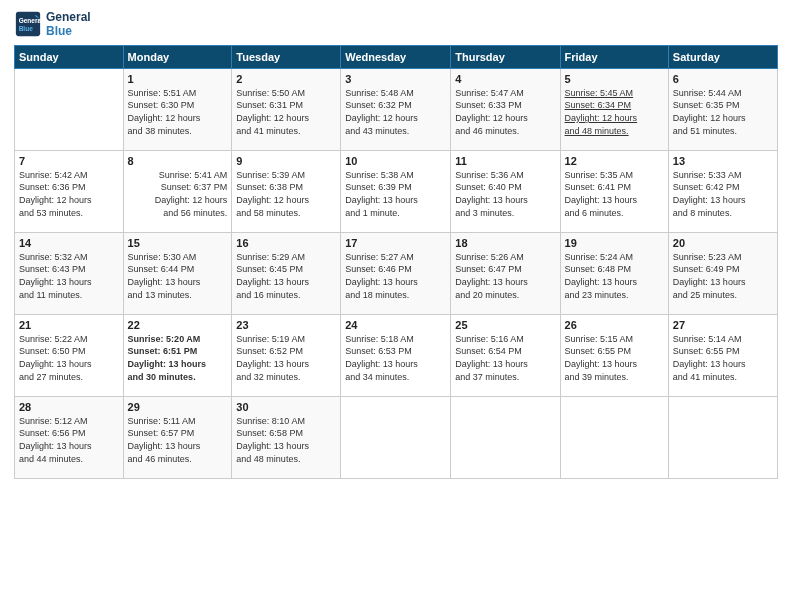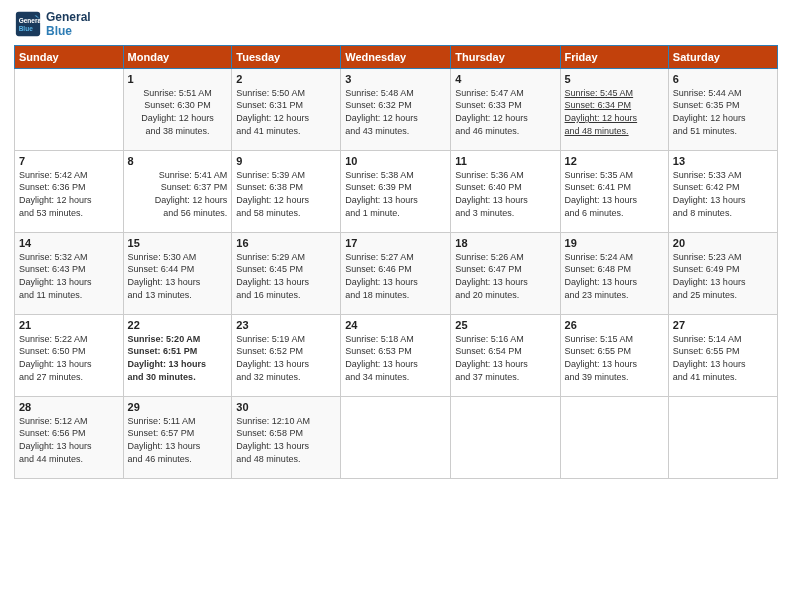--- a/index.html
+++ b/index.html
@@ -41,21 +41,21 @@
     .subtitle {
       font-size: 13px;
       color: #333;
     }
     table {
       width: 100%;
       border-collapse: collapse;
       font-size: 9.5px;
     }
     thead tr th {
-      background-color: #c2410c;
+      background-color: #0c4a6e;
       color: #fff;
       font-weight: bold;
       font-size: 11px;
       padding: 5px 4px;
       text-align: left;
       border: 1px solid #2e7db5;
     }
     tbody tr td {
       vertical-align: top;
       padding: 4px 4px;
@@ -117,21 +117,21 @@
           <th>Thursday</th>
           <th>Friday</th>
           <th>Saturday</th>
         </tr>
     </thead>
     <tbody id="calendar-body">
     <tr>
           <td class="empty"></td>
           <td>
             <span class="day-num">1</span>
-            <div class="day-info" style="white-space: pre-line; text-align: center;">Sunrise: 5:51 AM
+            <div class="day-info" style="white-space: pre-line;">Sunrise: 5:51 AM
 Sunset: 6:30 PM
 Daylight: 12 hours
 and 38 minutes.</div>
           </td>
           <td>
             <span class="day-num">2</span>
             <div class="day-info" style="white-space: pre-line;">Sunrise: 5:50 AM
 Sunset: 6:31 PM
 Daylight: 12 hours
 and 41 minutes.</div>
@@ -328,21 +328,21 @@
           </td>
           <td>
             <span class="day-num">29</span>
             <div class="day-info" style="white-space: pre-line;">Sunrise: 5:11 AM
 Sunset: 6:57 PM
 Daylight: 13 hours
 and 46 minutes.</div>
           </td>
           <td>
             <span class="day-num">30</span>
-            <div class="day-info" style="white-space: pre-line;">Sunrise: 12:10 AM
+            <div class="day-info" style="white-space: pre-line;">Sunrise: 8:10 AM
 Sunset: 6:58 PM
 Daylight: 13 hours
 and 48 minutes.</div>
           </td>
           <td class="empty"></td>
           <td class="empty"></td>
           <td class="empty"></td>
           <td class="empty"></td>
         </tr>
       </tbody>

